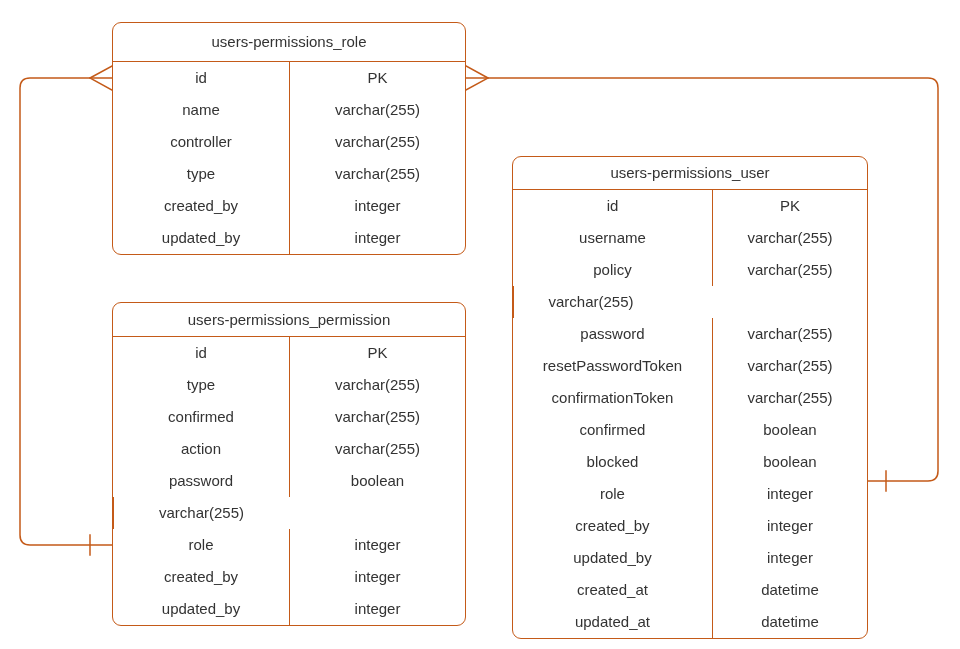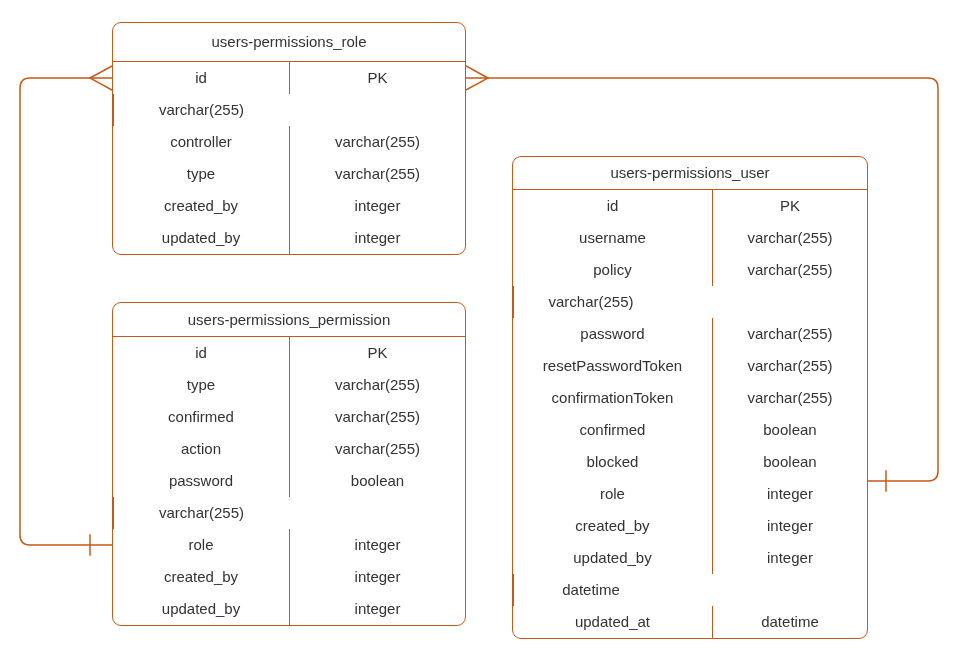--- a/index.html
+++ b/index.html
@@ -78,20 +78,21 @@
     </g>
   </svg>
 
   <div class="entity" id="entity-0">
       <div class="entity-title">users-permissions_role</div>
       <div class="entity-row">
         <span class="cell field">id</span>
         <span class="cell type">PK</span>
       </div>
       <div class="entity-row">
+        <span class="cell field">name</span>
         <span class="cell type">varchar(255)</span>
       </div>
       <div class="entity-row">
         <span class="cell field">controller</span>
         <span class="cell type">varchar(255)</span>
       </div>
       <div class="entity-row">
         <span class="cell field">type</span>
         <span class="cell type">varchar(255)</span>
       </div>
@@ -187,20 +188,21 @@
       </div>
       <div class="entity-row">
         <span class="cell field">created_by</span>
         <span class="cell type">integer</span>
       </div>
       <div class="entity-row">
         <span class="cell field">updated_by</span>
         <span class="cell type">integer</span>
       </div>
       <div class="entity-row">
+        <span class="cell field">created_at</span>
         <span class="cell type">datetime</span>
       </div>
       <div class="entity-row">
         <span class="cell field">updated_at</span>
         <span class="cell type">datetime</span>
       </div>
     </div>
 
 </div>
 

